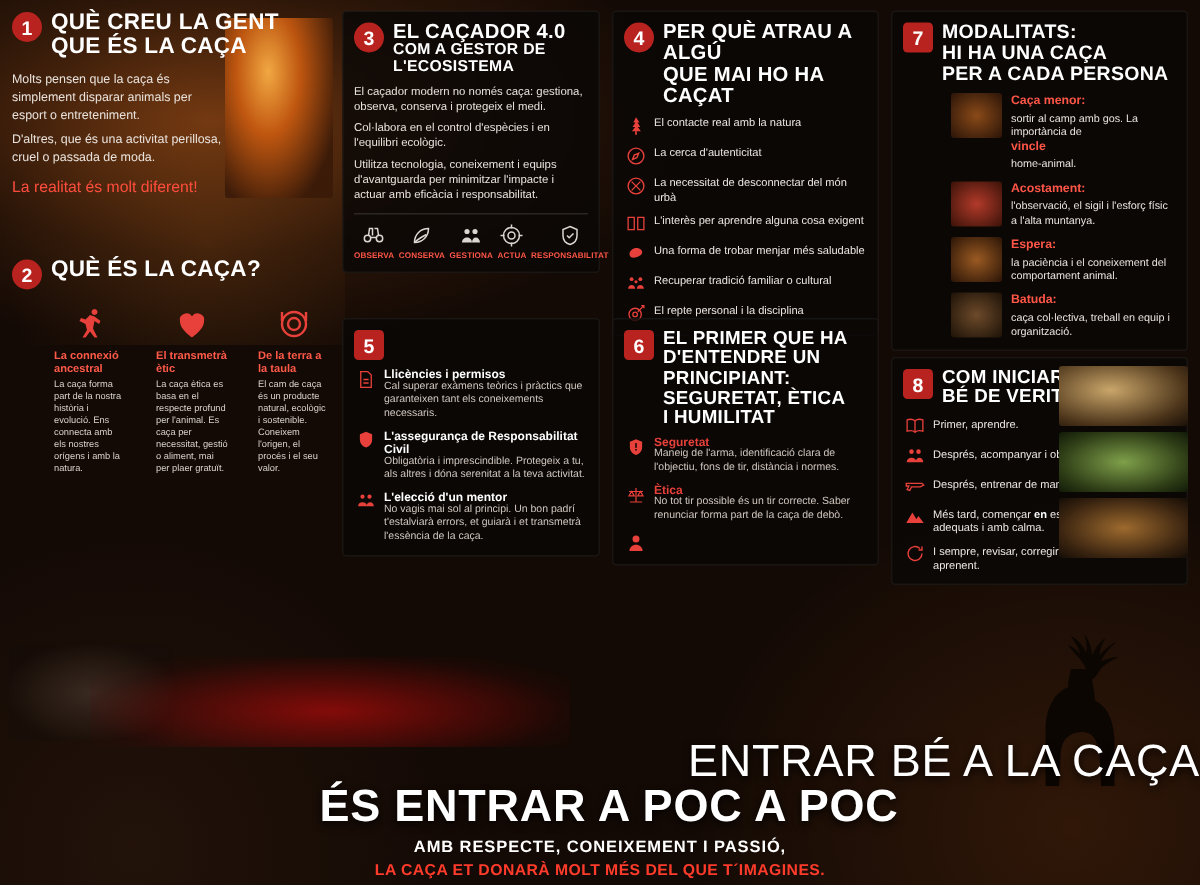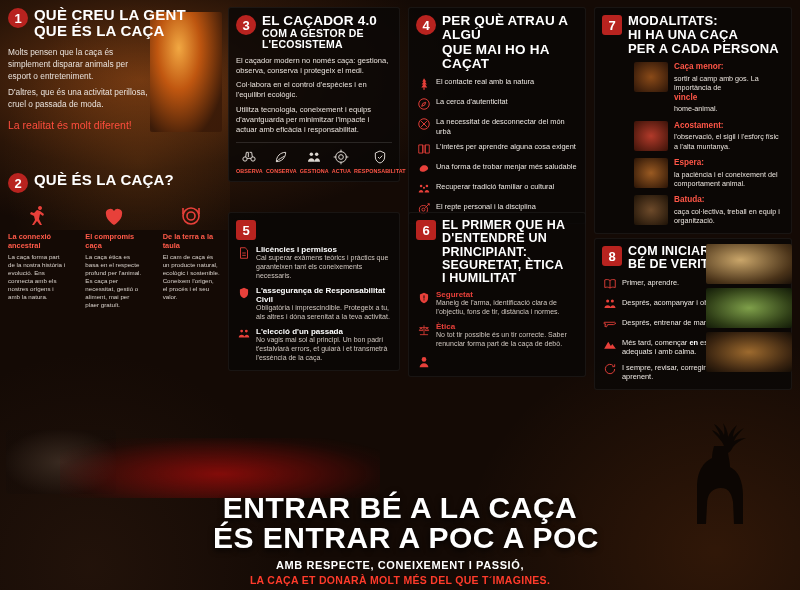--- a/index.html
+++ b/index.html
@@ -78,21 +78,21 @@
   #p1 .claim { margin-top: 8px; color: #ff4d3d; font-weight: normal; font-size: 10.5px; }
   #p1img {
     position:absolute; left: 150px; top: 12px; width: 72px; height: 120px;
     background: radial-gradient(ellipse at 40% 30%, #ffb347 0%, #c85a10 35%, #3a1a08 80%);
     border-radius: 2px; opacity: .92;
   }
 
   
   #p2 { left: 8px; top: 172px; width: 212px; background: transparent; border: 0; padding: 0; }
   #p2 .ttl { font-size: 15px; }
-  .triple { display: flex; gap: 20px; margin-top: 10px; }
+  .triple { display: flex; gap: 20px; margin-top: 10px; margin-left: 28px; }
   .tcol { width: 66px; text-align: left; }
   .tcol .tic { height: 26px; display:flex; align-items:center; justify-content:center; color:#e8403a; }
   .tcol .tic svg { width: 24px; height: 24px; }
   .tcol h4 { font-size: 7.4px; color:#ff5a49; margin-top: 3px; font-weight: bold; }
   .tcol p { font-size: 6.2px; line-height: 1.3; color:#d9d2cc; margin-top: 3px; }
 
   
   #p3 { left: 228px; top: 7px; width: 172px; }
   #p3 .body { margin-top: 5px; }
   .badges { display:flex; gap: 3px; margin-top: 7px; border-top: 1px solid rgba(255,255,255,.12); padding-top: 5px; }
@@ -122,22 +122,22 @@
   .animal .atxt b { display:block; color:#ff5647; font-size: 8.2px; margin-bottom: 1px; }
 
   
   #p8 { left: 594px; top: 238px; width: 198px; }
   #p8 .ttl { font-size: 12.5px; }
 
   
   #footer {
     position: absolute; left: 0; right: 0; bottom: 4px; text-align: center;
   }
-  #footer .l1 { font-size: 30px; font-weight: bold; letter-spacing: .5px; line-height: 1.02;
-    text-shadow: 0 2px 6px rgba(0,0,0,.9); }
+  #footer .l1 { font-size: 30px; font-weight: normal; letter-spacing: .5px; line-height: 1.02;
+    text-shadow: 0 2px 6px rgba(0,0,0,.9); text-align: right; }
   #footer .l2 { font-size: 30px; font-weight: bold; letter-spacing: .5px; line-height: 1.02;
     text-shadow: 0 2px 6px rgba(0,0,0,.9); padding-left: 12px; }
   #footer .l3 { font-size: 11px; font-weight: bold; margin-top: 5px; letter-spacing: .6px; color:#fff; }
   #footer .l4 { font-size: 10.5px; font-weight: bold; margin-top: 3px; letter-spacing: .3px; color:#ff3b2b; }
   .blood {
     position:absolute; left: 60px; bottom: 92px; width: 320px; height: 60px;
     background: radial-gradient(ellipse at 50% 60%, rgba(150,12,10,.85), rgba(80,5,5,.15) 70%, rgba(0,0,0,0) 85%);
     filter: blur(.4px);
   }
   .deer {
@@ -194,21 +194,21 @@
         </div>
         <h4>La connexió ancestral</h4>
         <p>La caça forma part de la nostra història i evolució. Ens connecta amb els nostres orígens i amb la natura.</p>
       </div>
       <div class="tcol">
         <div class="tic">
           <svg viewBox="0 0 24 24" fill="currentColor">
               <path d="M12 21s-8-5.2-8-10.6A4.4 4.4 0 0 1 12 7a4.4 4.4 0 0 1 8 3.4C20 15.8 12 21 12 21z"></path>
             </svg>
         </div>
-        <h4>El compromís caça</h4>
+        <h4>El transmetrà ètic</h4>
         <p>La caça ètica es basa en el respecte profund per l'animal. Es caça per necessitat, gestió o aliment, mai per plaer gratuït.</p>
       </div>
       <div class="tcol">
         <div class="tic">
           <svg viewBox="0 0 24 24" fill="none" stroke="currentColor" stroke-width="1.6">
               <circle cx="12" cy="12" r="8"></circle>
               <circle cx="12" cy="12" r="4"></circle>
               <path d="M4 4v6M20 4v6"></path>
             </svg>
         </div>
@@ -387,21 +387,21 @@
     </div>
     <div class="irow">
       <div class="ic">
         <svg viewBox="0 0 24 24" fill="currentColor">
             <circle cx="8" cy="7" r="2.4"></circle>
             <circle cx="16" cy="7" r="2.4"></circle>
             <path d="M3 18c0-2.8 2-4.6 5-4.6s5 1.8 5 4.6zM12.5 18c.3-2.8 2-4.6 4.3-4.6 2.3 0 3.9 1.8 4.2 4.6z"></path>
           </svg>
       </div>
       <div>
-        <div class="iname">L'elecció d'un passada</div>
+        <div class="iname">L'elecció d'un mentor</div>
         <div class="isub">No vagis mai sol al principi. Un bon padrí t'estalviarà errors, et guiarà i et transmetrà l'essència de la caça.</div>
       </div>
     </div>
   </div>
 
   <div class="panel" id="p6">
     <div class="phead">
       <div class="num sq">6</div>
       <div class="ttl">
         <div>EL PRIMER QUE HA</div>

